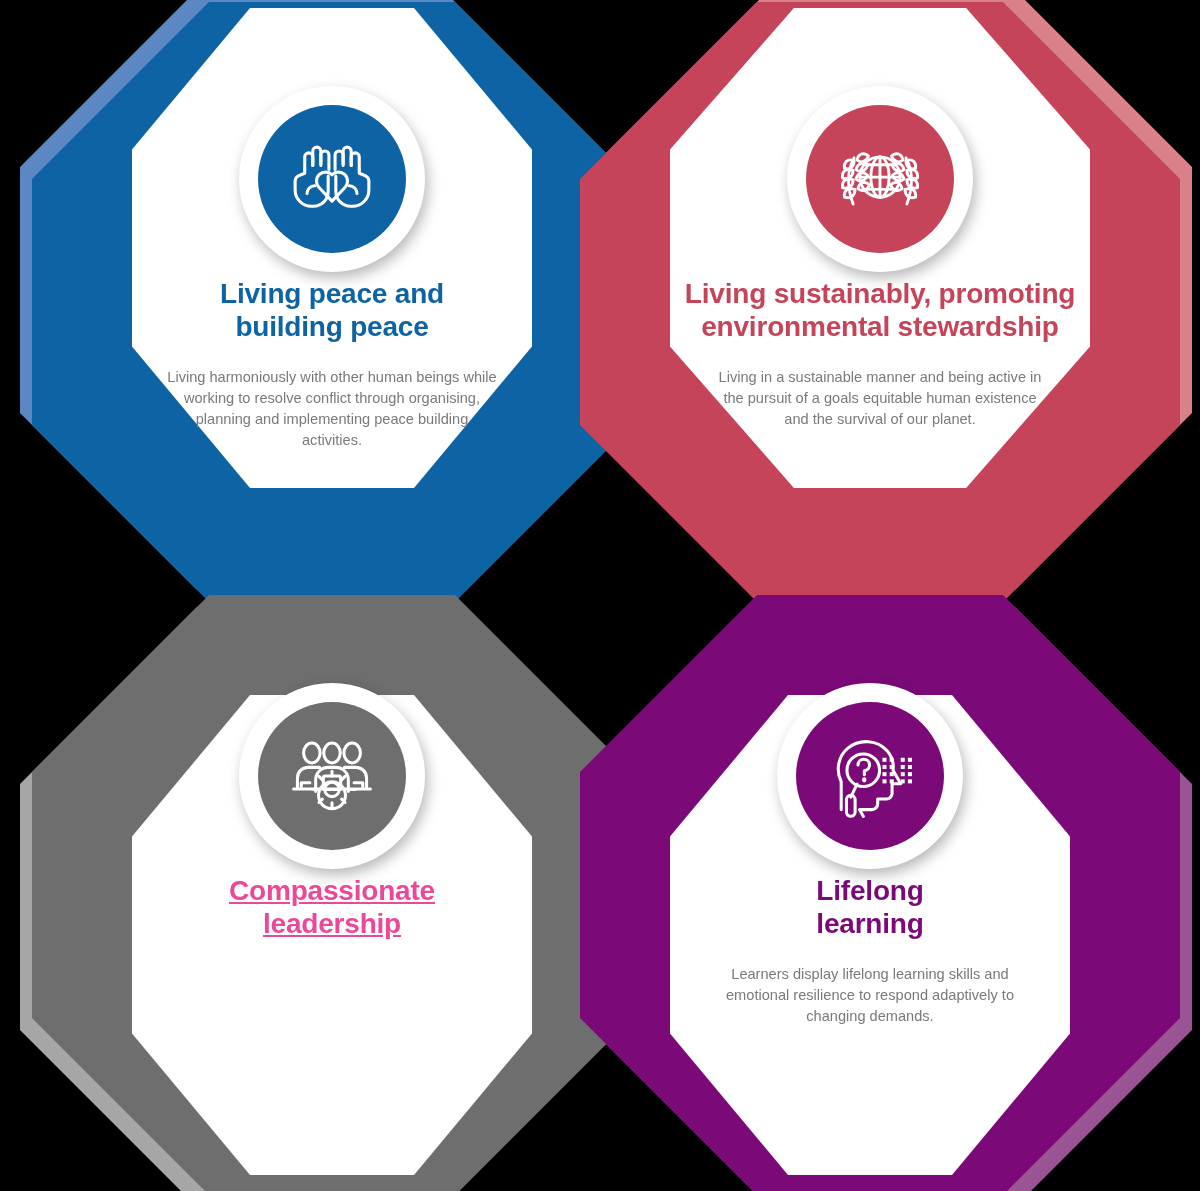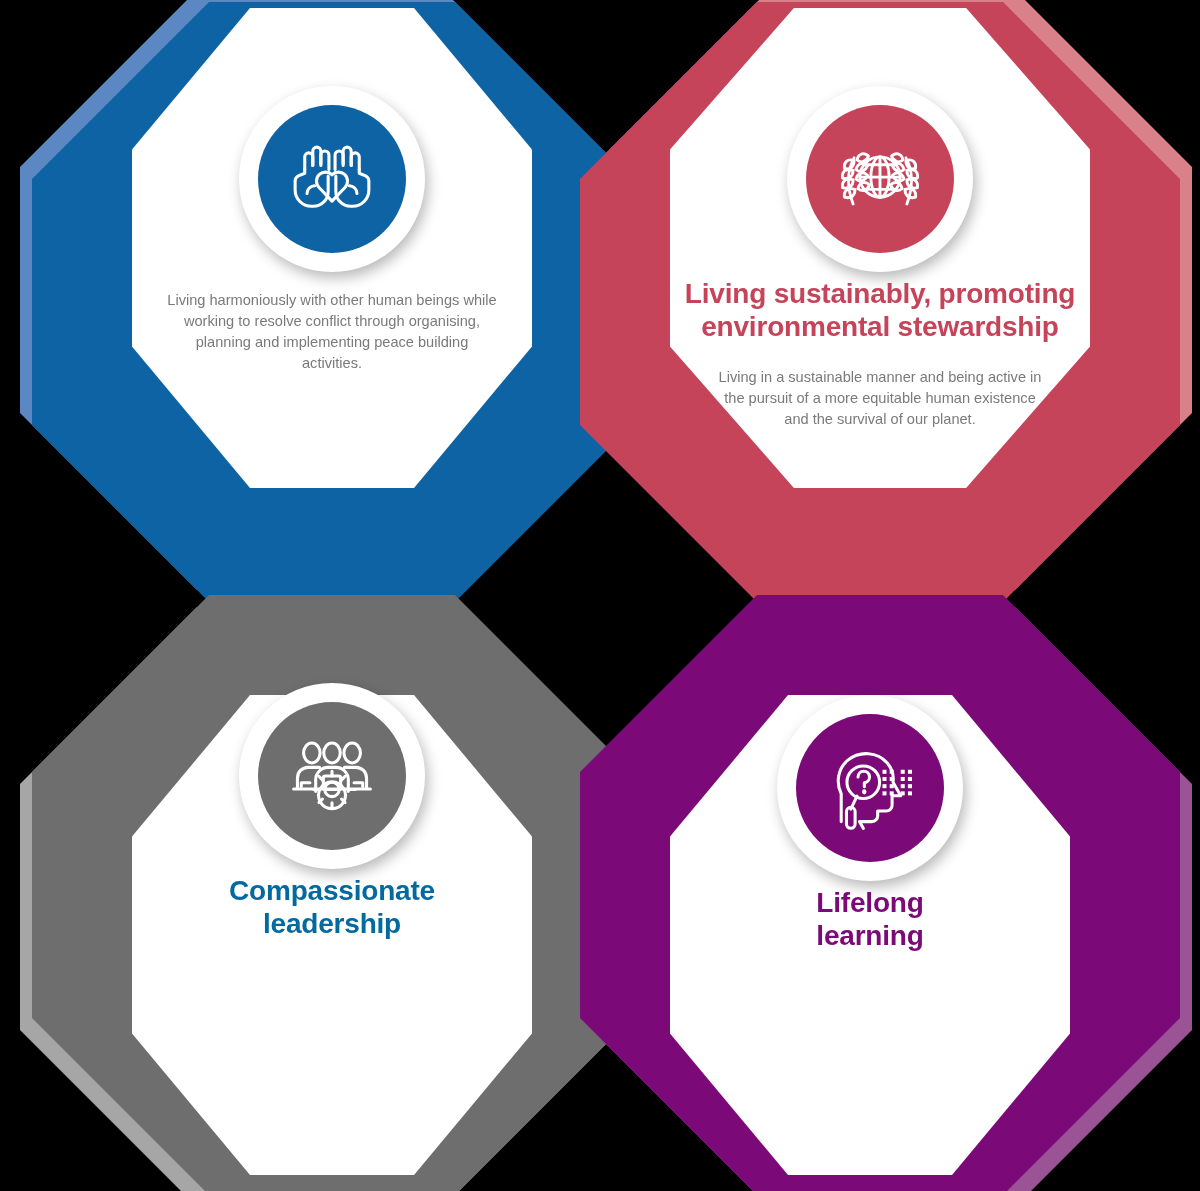--- a/index.html
+++ b/index.html
@@ -106,21 +106,21 @@
     line-height: 1.45;
     color: #7a7a7a;
     margin: 12px;
     max-width: 330px;
     white-space: pre-line;
   }
 
   
   .t-blue   { color: #0E63A5; }
   .t-red    { color: #C6445A; }
-  .t-gray   { color: #0369a1; }
+  .t-gray   { color: #ec4899; text-decoration: underline; }
   .t-purple { color: #7B0A78; }
 </style>
 </head>
 <body>
 
 <div id="canvas">
 
   <div class="panel" style="left:20px; top:-10px;">
     <div class="oct oct-light" style="background:#5B87C2; left:0px; top:0px;"></div>
     <div class="oct oct-dark" style="background:#0E63A5; left:12px; top:12px;"></div>
@@ -144,20 +144,22 @@
             <path d="M78.4 40 V44 l6.6 2.8 a6 6 0 0 1 3.4 5.4 v9.2
                      a17 17 0 0 1 -17 17 h-2 a15.4 15.4 0 0 1 -15.4 -15.4 V47"></path>
             <path d="M76 65 a8 8 0 0 0 -8 -8"></path>
 
             <path d="M50 73 L36.5 58.8 a9.6 9.6 0 0 1 0.4 -13.6
                      a9.6 9.6 0 0 1 13.1 0.4 a9.6 9.6 0 0 1 13.1 -0.4
                      a9.6 9.6 0 0 1 0.4 13.6 Z"></path>
           </svg>
         </div>
       </div>
+      <h2 class="p-title t-blue">Living peace and
+building peace</h2>
       <p class="p-desc">Living harmoniously with other human beings while working to resolve conflict through organising, planning and implementing peace building activities.</p>
     </div>
   </div>
 
   <div class="panel" style="left:580px; top:-10px;">
     <div class="oct oct-light" style="background:#D98088; left:12px; top:0px;"></div>
     <div class="oct oct-dark" style="background:#C6445A; left:0px; top:12px;"></div>
     <div class="oct oct-white" style="left:90px; top:18px; width:420px; height:480px;"></div>
     <div class="content" style="left:90px; top:18px; width:420px; height:556px; padding-top:78px;">
       <div class="badge-wrap">
@@ -189,21 +191,21 @@
             <path d="M76 61 c 8 -3 12 2 11 8 c -7 2 -11 -2 -11 -8"></path>
             <path d="M74 30 c -2 -7 -8 -8 -12 -4 c 2 6 8 8 12 4"></path>
             <path d="M75 40 c -2 -7 -8 -8 -12 -4 c 2 6 8 8 12 4"></path>
             <path d="M75 50 c -2 -7 -8 -8 -12 -4 c 2 6 8 8 12 4"></path>
             <path d="M73 60 c -2 -7 -8 -8 -12 -4 c 2 6 8 8 12 4"></path>
           </svg>
         </div>
       </div>
       <h2 class="p-title t-red">Living sustainably, promoting
 environmental stewardship</h2>
-      <p class="p-desc">Living in a sustainable manner and being active in the pursuit of a more equitable human existence and the survival of our planet.</p>
+      <p class="p-desc">Living in a sustainable manner and being active in the pursuit of a goals equitable human existence and the survival of our planet.</p>
     </div>
   </div>
 
   <div class="panel" style="left:20px; top:595px;">
     <div class="oct oct-light" style="background:#A6A6A6; left:0px; top:12px;"></div>
     <div class="oct oct-dark" style="background:#6E6E6E; left:12px; top:0px;"></div>
     <div class="oct oct-white" style="left:112px; top:100px; width:400px; height:480px;"></div>
     <div class="content" style="left:112px; top:100px; width:400px; height:480px; padding-top:0px;">
       <div class="badge-wrap" style="margin-top:-12px;">
         <div class="badge-ring"></div>
@@ -234,21 +236,21 @@
       </div>
       <h2 class="p-title t-gray">Compassionate
 leadership</h2>
     </div>
   </div>
 
   <div class="panel" style="left:580px; top:595px;">
     <div class="oct oct-light" style="background:#9A5495; left:12px; top:12px;"></div>
     <div class="oct oct-dark" style="background:#7B0A78; left:0px; top:0px;"></div>
     <div class="oct oct-white" style="left:90px; top:100px; width:400px; height:480px;"></div>
-    <div class="content" style="left:90px; top:112px; width:400px; height:480px; padding-top:0px;">
+    <div class="content" style="left:90px; top:100px; width:400px; height:480px; padding-top:0px;">
       <div class="badge-wrap" style="margin-top:-12px;">
         <div class="badge-ring"></div>
         <div class="badge-core" style="background:#7B0A78;">
           <svg viewBox="0 0 100 100" fill="none" stroke="#ffffff" stroke-width="3.2" stroke-linecap="round" stroke-linejoin="round">
 
             <path d="M20 85 V56 c -6 -12 -3 -27 7 -35 c 12 -10 31 -9 41 3
                      c 5 6 7 13 6 20 l 8 14 h -9 v 10 a6 6 0 0 1 -6 6 h-9
                      v 5 a6 6 0 0 1 -6 6 h-13 l 4 7"></path>
 
             <circle cx="43" cy="44" r="17"></circle>
@@ -275,16 +277,17 @@
               <rect x="63" y="53.5" width="4.2" height="4.2"></rect>
               <rect x="70.5" y="53.5" width="4.2" height="4.2"></rect>
               <rect x="82" y="53.5" width="4.2" height="4.2"></rect>
               <rect x="89.5" y="53.5" width="4.2" height="4.2"></rect>
             </g>
           </svg>
         </div>
       </div>
       <h2 class="p-title t-purple">Lifelong
 learning</h2>
+      <p class="p-desc">Learners display lifelong learning skills and emotional resilience to respond adaptively to changing demands.</p>
     </div>
   </div>
 
 </div>
 
 </body></html>

